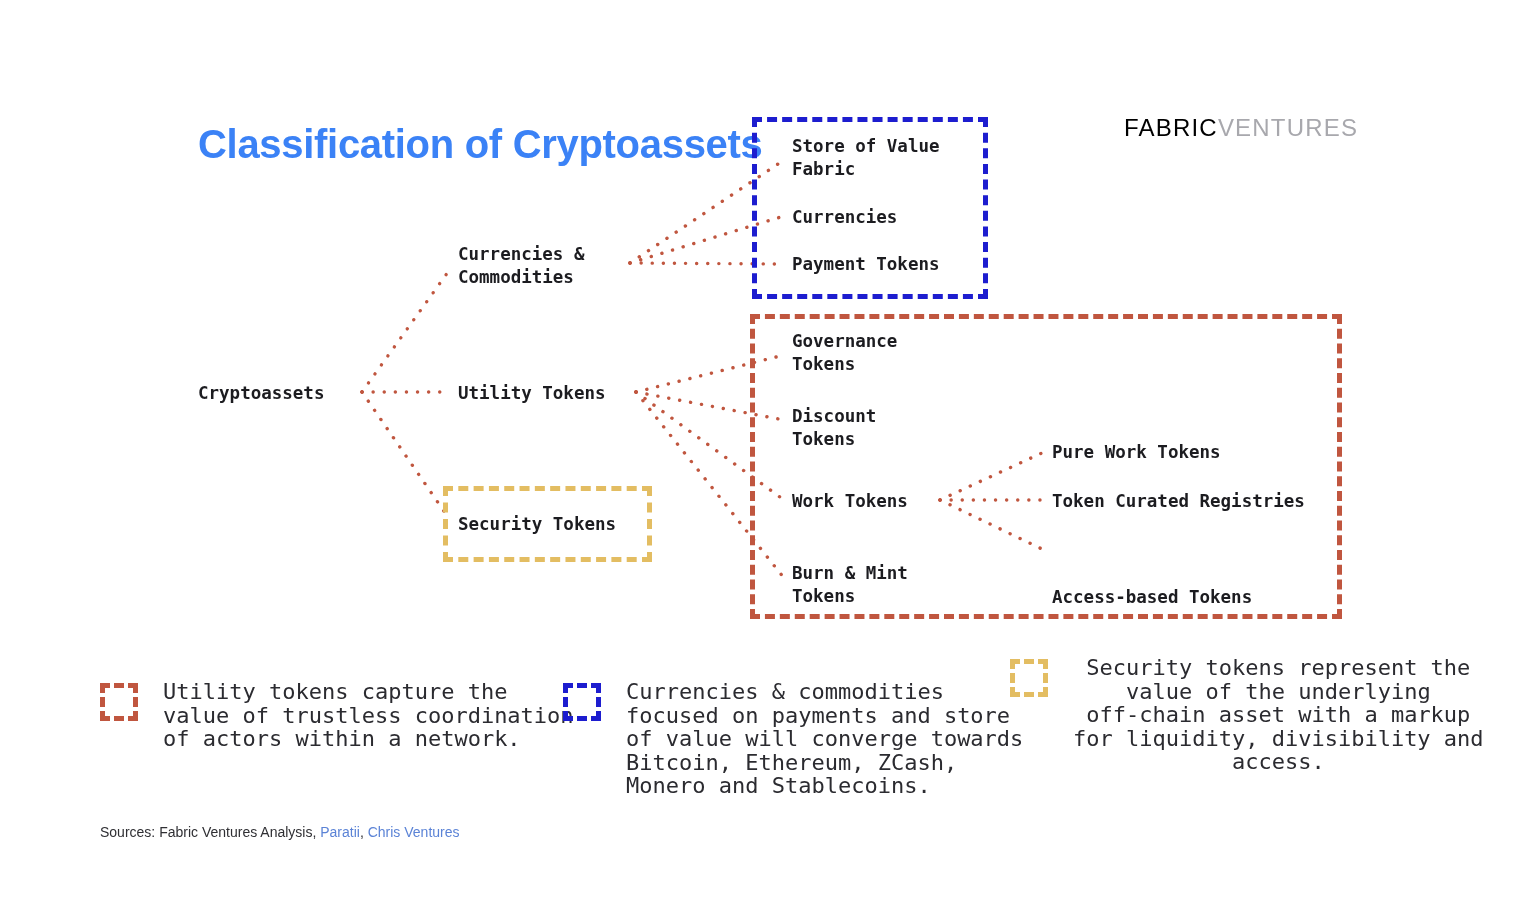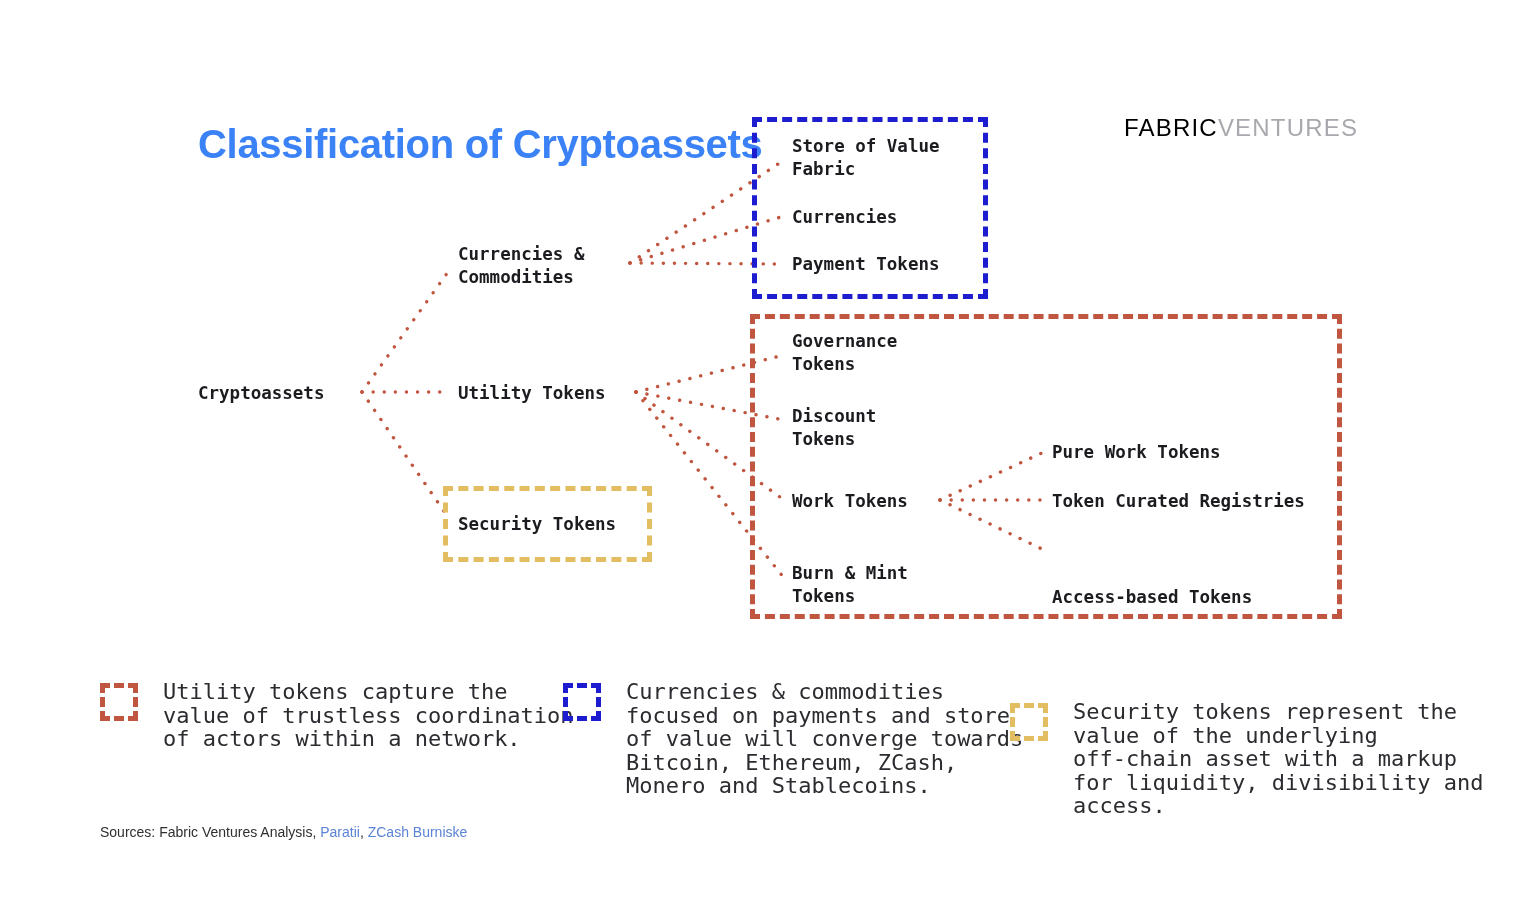--- a/index.html
+++ b/index.html
@@ -112,21 +112,21 @@
   #node-access          { left: 1052px; top: 539px; margin-top: 47px; }
 
   
   .legend-item {
     position: absolute;
     display: flex;
     align-items: flex-start;
   }
   #legend-utility    { left: 100px; top: 680px; }
   #legend-currencies { left: 563px; top: 680px; }
-  #legend-security   { left: 1010px; top: 700px; }
+  #legend-security   { left: 1010px; top: 656px; text-align: center; }
 
   .legend-swatch {
     box-sizing: border-box;
     width: 38px;
     height: 38px;
     flex: 0 0 38px;
     margin-top: 3px;
     border-style: dashed;
     border-width: 5px;
     background: transparent;
@@ -241,15 +241,15 @@
 
   <div class="legend-item" id="legend-security">
     <div class="legend-swatch sw-yellow"></div>
     <div class="legend-text">Security tokens represent the
 value of the underlying
 off-chain asset with a markup
 for liquidity, divisibility and
 access.</div>
   </div>
 
-  <div id="sources"><span>Sources: Fabric Ventures Analysis, </span><span class="src-link">Paratii</span><span>, </span><span class="src-link">ZCash Burniske</span></div>
+  <div id="sources"><span>Sources: Fabric Ventures Analysis, </span><span class="src-link">Paratii</span><span>, </span><span class="src-link">Chris Ventures</span></div>
 
 </div>
 
 </body></html>

